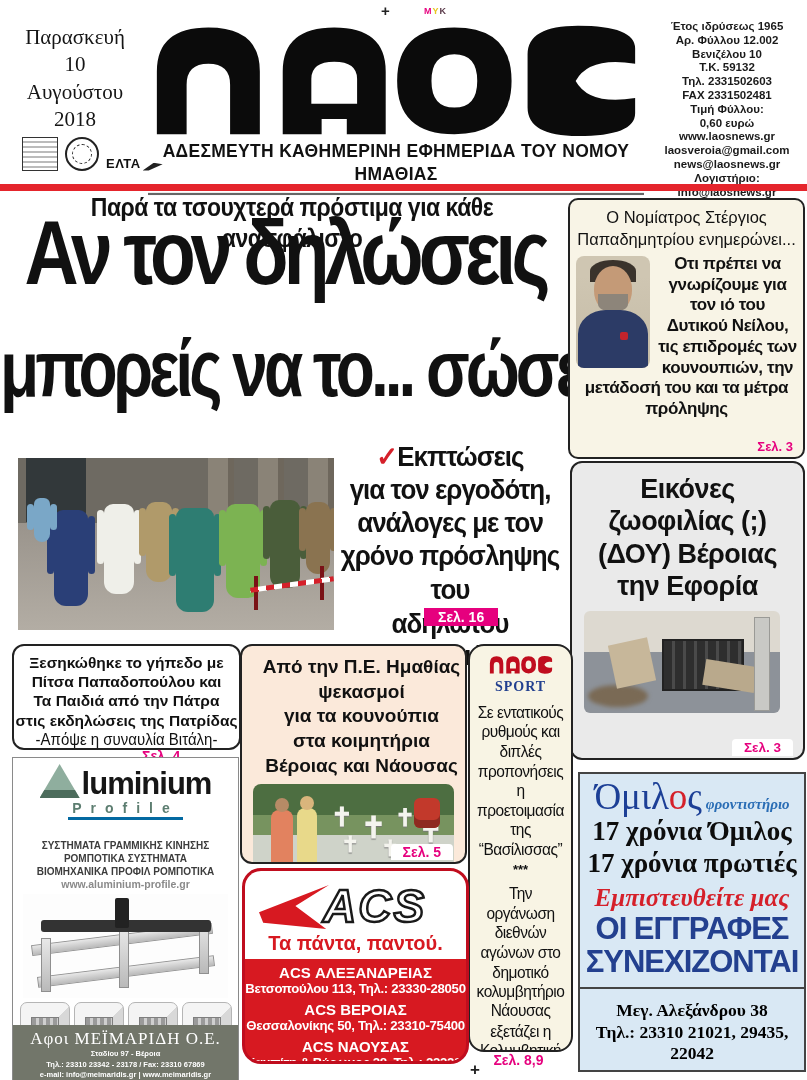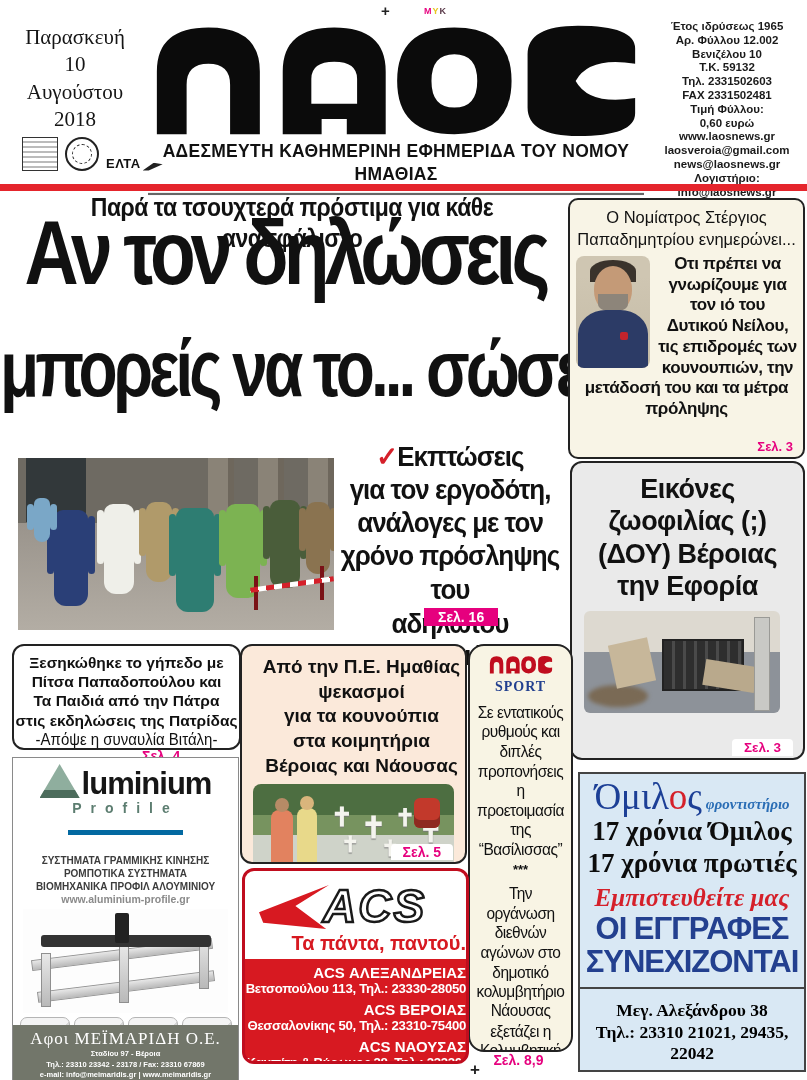--- a/index.html
+++ b/index.html
@@ -109,40 +109,40 @@
   .sport-div{font-size:13px;font-weight:bold;margin-top:4px;}
   .sport-ref{left:468px;top:1052px;width:101px;text-align:center;color:#e6007e;font-weight:bold;font-size:14px;}
   
   .alu-ad{left:12px;top:757px;width:225px;height:323px;background:#fff;border:1px solid #8a8a8a;
      text-align:center;overflow:hidden;}
   .alu-logo-row{display:flex;justify-content:center;align-items:flex-end;margin-top:4px;height:36px;}
   .alu-tri{width:40px;height:34px;background:#8fae9e;clip-path:polygon(50% 0,100% 100%,0 100%);
      box-shadow:inset 0 -8px #4c6c5c;margin-right:2px;}
   .alu-brand{font-size:31px;font-weight:bold;letter-spacing:-1px;color:#161616;line-height:.9;}
   .alu-profile{font-size:14px;letter-spacing:9px;color:#5c7d70;font-weight:bold;
-     border-bottom:5px solid #0369a1;display:inline-block;margin-top:2px;padding:0 4px 14px;}
+     border-bottom:3px solid #0369a1;display:inline-block;margin-top:2px;padding:0 4px 1px;}
   .alu-tag{font-size:10px;font-weight:bold;color:#3c3c3c;line-height:1.3;margin-top:19px;}
   .alu-web{font-size:10.5px;font-weight:bold;color:#8a8a8a;}
   .alu-machine{position:relative;width:205px;height:104px;margin:4px auto 0;background:#fdfdfd;overflow:hidden;}
   .beam{position:absolute;background:linear-gradient(180deg,#e8e8e8,#b9b9b9);border:1px solid #8f8f8f;}
   .gantry{position:absolute;left:18px;top:26px;width:170px;height:12px;background:#333;border-radius:3px;}
   .spindle{position:absolute;left:92px;top:4px;width:14px;height:30px;background:#222;border-radius:2px;}
   .thumbs{display:flex;justify-content:center;gap:4px;margin-top:4px;}
   .thumb{width:50px;}
   .thumb .pic{height:46px;border:1px solid #b5b5b5;border-radius:7px;background:
      linear-gradient(135deg,#f4f4f4 0 55%,#d8d8d8 55% 100%);display:flex;align-items:center;justify-content:center;}
   .thumb .pic i{display:block;width:26px;height:16px;background:
      repeating-linear-gradient(90deg,#9a9a9a 0 4px,#cfcfcf 4px 7px);border:1px solid #7e7e7e;}
   .thumb .cap{font-size:10px;font-weight:bold;color:#3a3a3a;line-height:1.05;margin-top:2px;}
   .alu-footer{position:absolute;left:0;bottom:0;width:100%;height:56px;background:#72766a;color:#fff;}
   .alu-footer .t{font-family:"Liberation Serif",serif;font-size:17px;letter-spacing:1px;margin-top:4px;}
   .alu-footer .s{font-size:7.5px;font-weight:bold;line-height:1.4;}
   
-  .acs-ad{left:242px;top:868px;width:221px;height:190px;border:3px solid #c00d1e;border-radius:12px;
-     overflow:hidden;background:#d71921;text-align:right;}
+  .acs-ad{left:242px;top:868px;width:221px;height:190px;border:3px solid #c00d1e;border-radius:19px;
+     overflow:hidden;background:#d71921;text-align:center;}
   .acs-top{background:#fff;height:88px;position:relative;}
   .acs-swoosh{position:absolute;left:14px;top:14px;width:70px;height:44px;background:#d71921;
      clip-path:polygon(0 62%,100% 0,52% 48%,96% 100%,6% 86%);}
   .acs-word{position:absolute;left:78px;top:8px;font-size:46px;font-weight:800;font-style:italic;
      color:#fff;-webkit-text-stroke:2.5px #1a1a1a;letter-spacing:2px;}
   .acs-tag{position:absolute;left:0;bottom:4px;width:100%;color:#d71921;font-weight:800;font-size:20px;}
   .acs-branch-name{color:#fff;font-weight:800;font-size:15px;margin-top:5px;}
   .acs-branch-info{color:#fff;font-size:13.2px;font-weight:bold;letter-spacing:-.3px;}
   .acs-plus{left:470px;top:1060px;font-size:17px;font-weight:bold;color:#222;}
   
@@ -326,21 +326,21 @@
 
   <div class="abs alu-ad">
     <div class="alu-logo-row">
       <div class="alu-tri"></div>
       <div class="alu-brand">luminium</div>
     </div>
     <div class="alu-profile">Profile</div>
     <div class="alu-tag">
       <div>ΣΥΣΤΗΜΑΤΑ ΓΡΑΜΜΙΚΗΣ ΚΙΝΗΣΗΣ</div>
       <div>ΡΟΜΠΟΤΙΚΑ ΣΥΣΤΗΜΑΤΑ</div>
-      <div>ΒΙΟΜΗΧΑΝΙΚΑ ΠΡΟΦΙΛ ΑΛΟΥΜΙΝΙΟΥ</div>
+      <div>ΒΙΟΜΗΧΑΝΙΚΑ ΠΡΟΦΙΛ ΡΟΜΠΟΤΙΚΑ</div>
     </div>
     <div class="alu-web">www.aluminium-profile.gr</div>
     <div class="alu-machine">
       <div class="beam" style="left:8px;top:40px;width:180px;height:9px;transform:rotate(-7deg)"></div>
       <div class="beam" style="left:14px;top:72px;width:176px;height:9px;transform:rotate(-7deg)"></div>
       <div class="beam" style="left:18px;top:44px;width:8px;height:52px"></div>
       <div class="beam" style="left:176px;top:26px;width:8px;height:52px"></div>
       <div class="beam" style="left:96px;top:34px;width:8px;height:58px"></div>
       <div class="gantry"></div>
       <div class="spindle"></div>

